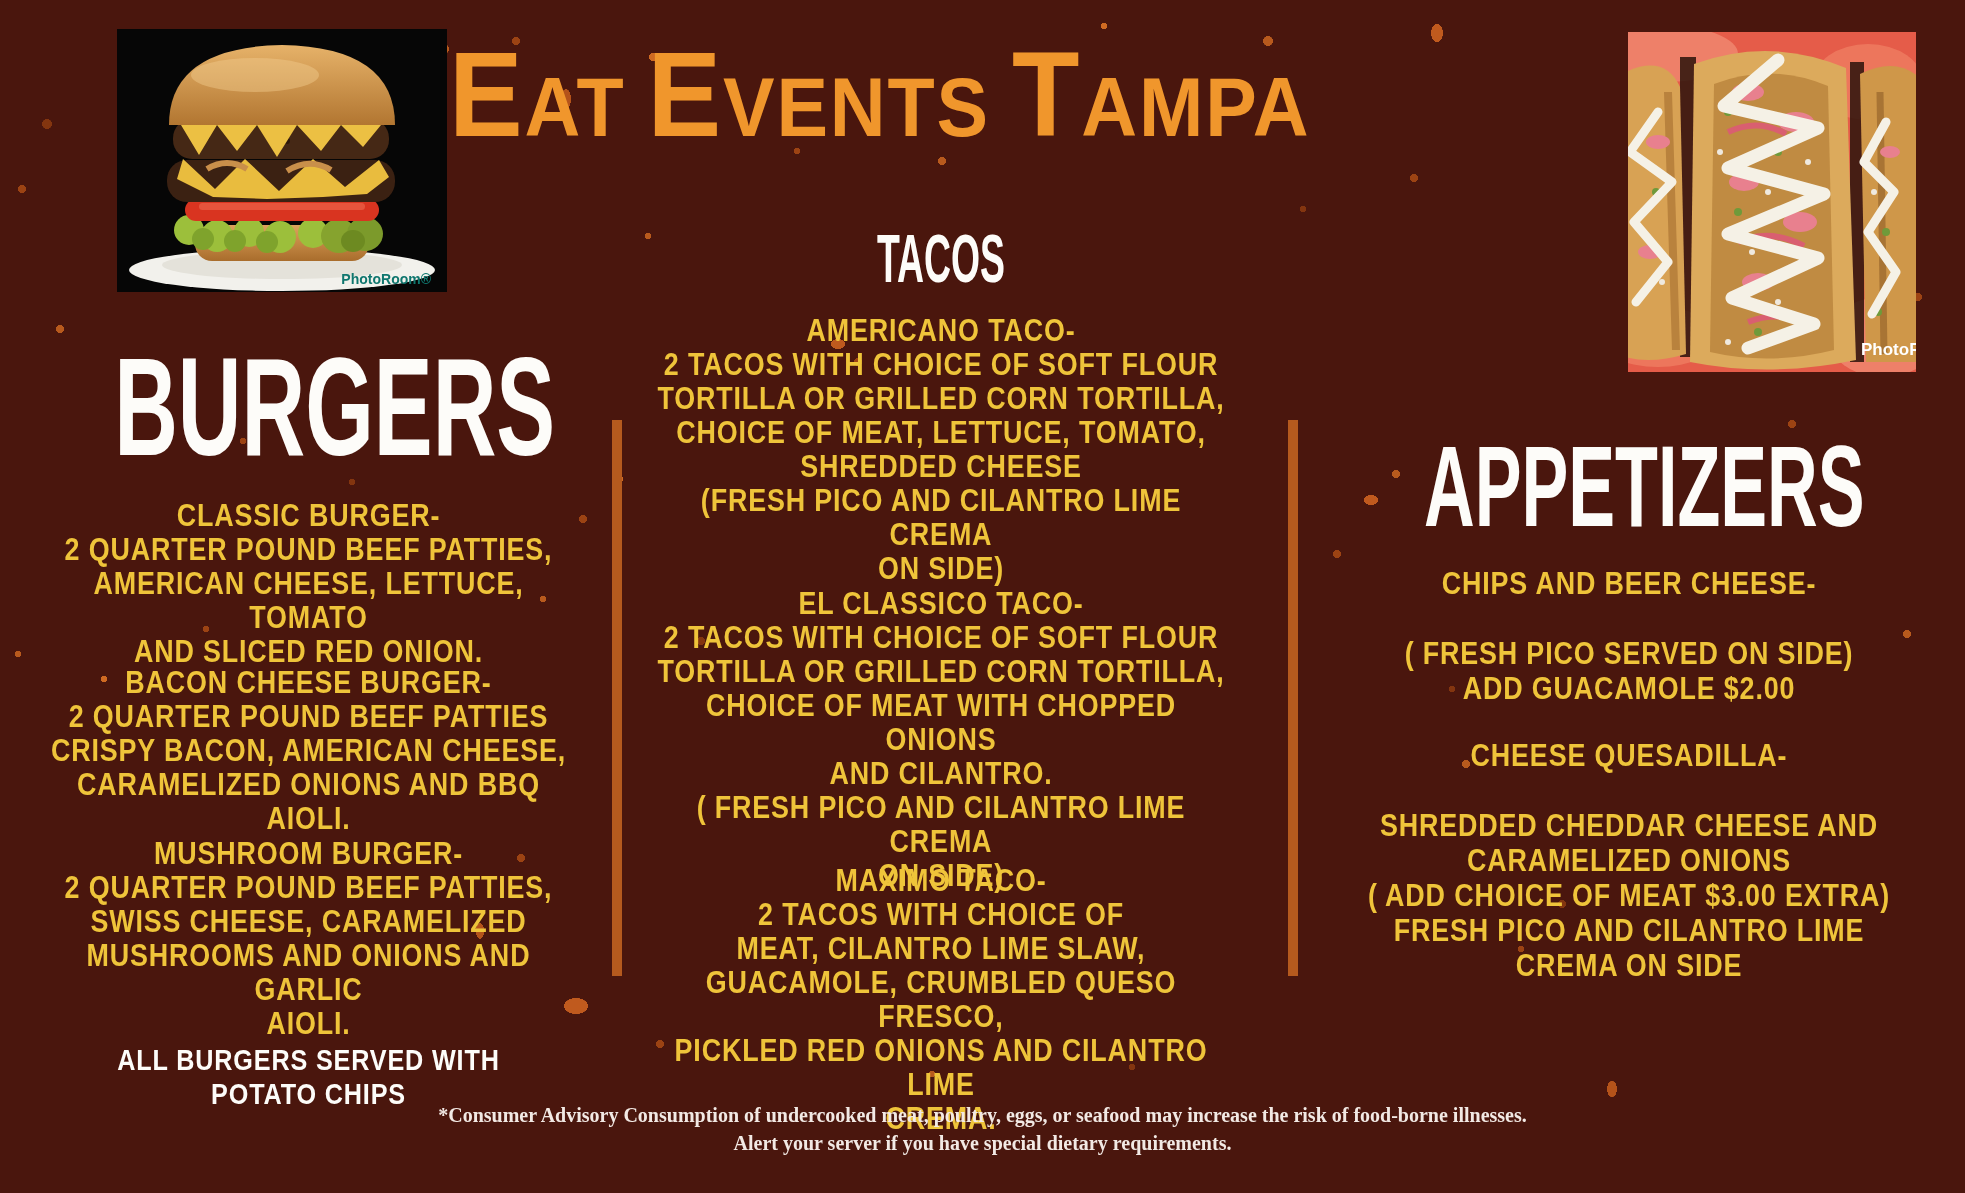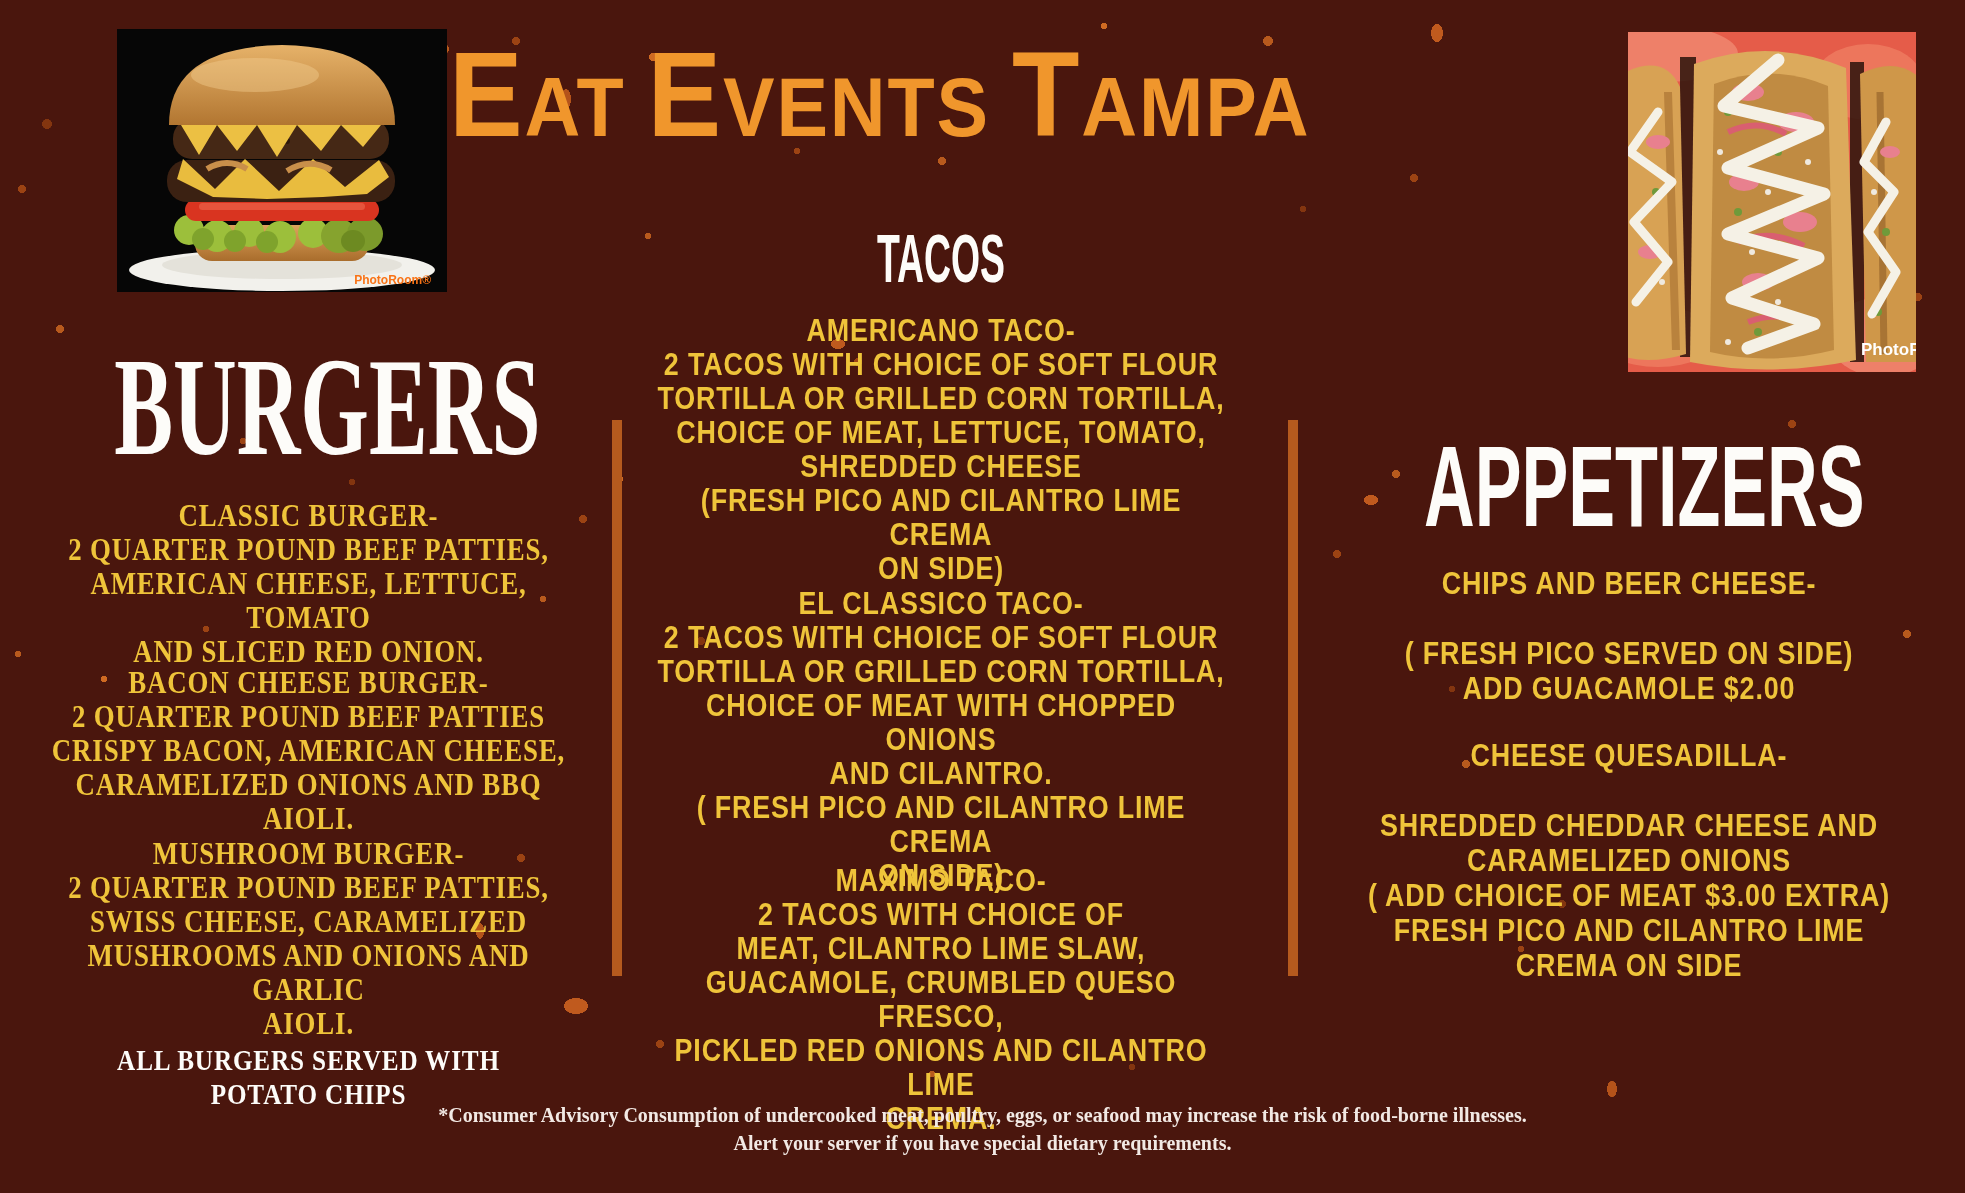--- a/index.html
+++ b/index.html
@@ -64,26 +64,26 @@
   }
   .tword{display:inline-block;font-size:84px;margin:0 12px;}
   .tword::first-letter{font-size:120px;}
 
   
   .photo{position:absolute;overflow:hidden;}
   .burger-photo{left:117px;top:29px;width:330px;height:263px;background:#000;}
   .taco-photo{left:1628px;top:32px;width:288px;height:340px;background:#e55c49;}
   .photo svg{display:block;}
   .wm{position:absolute;font-weight:700;white-space:nowrap;}
-  .wm-blue{right:16px;bottom:5px;color:#f97316;font-size:12px;}
+  .wm-blue{right:16px;bottom:5px;color:#0f766e;font-size:14px;}
   .wm-white{left:233px;bottom:12px;color:#ffffff;font-size:17px;}
 
   
   .col{position:absolute;top:0;height:100%;}
-  .col-burgers{left:0;width:617px;font-family:Liberation Serif, serif;}
+  .col-burgers{left:0;width:617px;}
   .col-tacos{left:603px;width:676px;}
   .col-apps{left:1293px;width:672px;text-decoration:underline;}
 
   .heading{
     position:absolute;left:0;width:100%;margin:0;text-align:center;
     color:var(--heading_white,#fdfcf9);font-weight:700;white-space:nowrap;
   }
   .h-burgers{top:337px;font-size:140px;line-height:140px;transform:scale(.63,1);transform-origin:center top;}
   .h-tacos  {top:224px;font-size:68px; line-height:68px; transform:scale(.55,1);transform-origin:center top;}
   .h-apps   {top:429px;font-size:115px;line-height:115px;transform:scale(.61,1);transform-origin:center top;}

